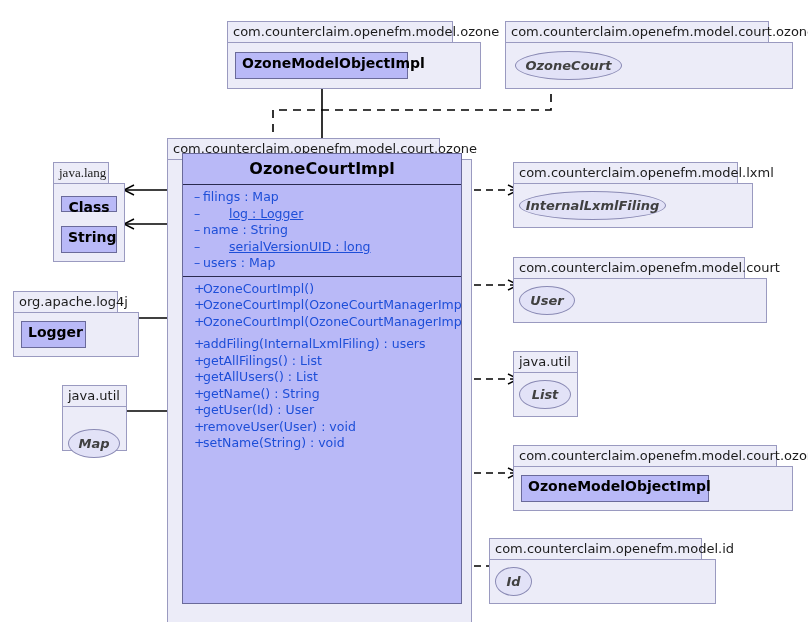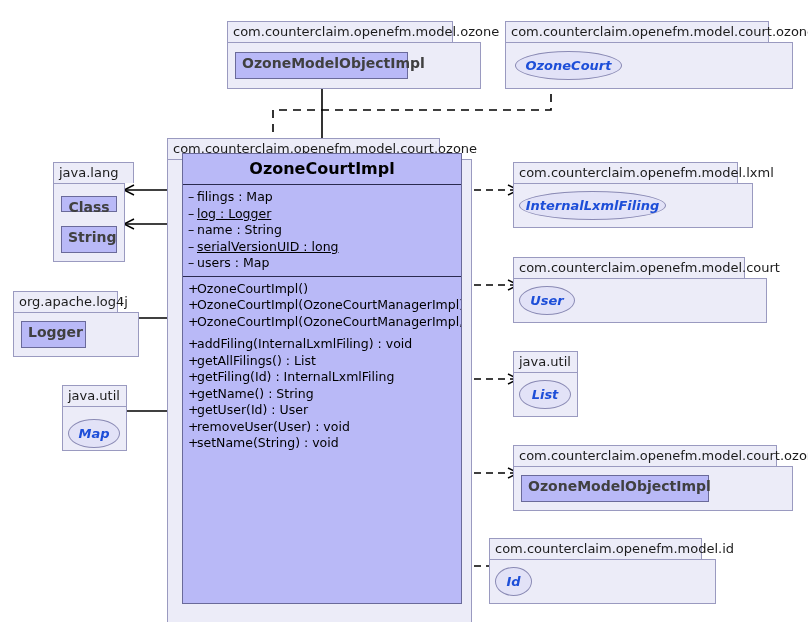--- a/index.html
+++ b/index.html
@@ -52,40 +52,40 @@
   
   .cls {
     position: absolute;
     box-sizing: border-box;
     background: #b9b9f7;
     border: 1px solid #6a6a9a;
   }
   .cls-name {
     font-weight: bold;
     font-size: 14px;
-    color: #404040;
+    color: #000000;
     text-align: center;
     white-space: nowrap;
     padding: 2px 6px;
     font-family: "DejaVu Sans", "Liberation Sans", sans-serif;
   }
   
   .iface {
     position: absolute;
     box-sizing: border-box;
     background: #e2e2f7;
     border: 1px solid #8a8ab4;
     border-radius: 50%;
     display: flex;
     align-items: center;
     justify-content: center;
     font-style: italic;
     font-weight: bold;
     font-size: 13px;
-    color: #1d4ed8;
+    color: #404040;
     white-space: nowrap;
     font-family: "DejaVu Sans", "Liberation Sans", sans-serif;
   }
   
   #main-class {
     position: absolute;
     box-sizing: border-box;
     background: #b9b9f7;
     border: 1px solid #6a6a9a;
     overflow: hidden;
@@ -100,32 +100,33 @@
     white-space: nowrap;
   }
   .compartment {
     padding: 4px 0 4px 0;
   }
   .compartment.bordered {
     border-bottom: 1px solid #2a2a50;
   }
   .member {
     font-size: 12.5px;
-    color: #000000;
+    color: #1d4ed8;
     line-height: 16.5px;
     white-space: nowrap;
-    padding-left: 5px;
+    padding-left: 11px;
     font-family: "DejaVu Sans", "Liberation Sans", sans-serif;
   }
   .member .vis {
     display: inline-block;
     width: 9px;
   }
   .member .sig.static {
     text-decoration: underline;
+    margin-left: 26px;
   }
   .gap {
     height: 6px;
   }
 </style>
 </head>
 <body>
 
 <svg id="canvas" xmlns="http://www.w3.org/2000/svg" viewBox="0 0 808 622">
   <defs>
@@ -222,66 +223,66 @@
     <div class="member">
       <span class="vis">+</span><span class="sig">OzoneCourtImpl(OzoneCourtManagerImpl)</span>
     </div>
     <div class="member">
       <span class="vis">+</span><span class="sig">OzoneCourtImpl(OzoneCourtManagerImpl, Id)</span>
     </div>
 
     <div class="gap"></div>
 
     <div class="member">
-      <span class="vis">+</span><span class="sig">addFiling(InternalLxmlFiling) : void</span>
+      <span class="vis">+</span><span class="sig">addFiling(InternalLxmlFiling) : users</span>
     </div>
     <div class="member">
       <span class="vis">+</span><span class="sig">getAllFilings() : List</span>
     </div>
     <div class="member">
-      <span class="vis">+</span><span class="sig">getFiling(Id) : InternalLxmlFiling</span>
+      <span class="vis">+</span><span class="sig">getAllUsers() : List</span>
     </div>
     <div class="member">
       <span class="vis">+</span><span class="sig">getName() : String</span>
     </div>
     <div class="member">
       <span class="vis">+</span><span class="sig">getUser(Id) : User</span>
     </div>
     <div class="member">
       <span class="vis">+</span><span class="sig">removeUser(User) : void</span>
     </div>
     <div class="member">
       <span class="vis">+</span><span class="sig">setName(String) : void</span>
     </div>
   </div>
 </div>
 
 <div class="pkg" style="left:53px; top:146px; width:72px; height:100px;">
-  <div class="pkg-tab" style="width:81px;">java.lang</div>
+  <div class="pkg-tab" style="width:56px;font-family:Liberation Serif, serif;">java.lang</div>
   <div class="pkg-body" style="top:21px; width:72px; height:79px;"></div>
   <div class="cls" style="left:8px; top:34px; width:56px; height:16px;">
     <div class="cls-name">Class</div>
   </div>
   <div class="cls" style="left:8px; top:64px; width:56px; height:27px;">
     <div class="cls-name">String</div>
   </div>
 </div>
 
 <div class="pkg" style="left:13px; top:275px; width:122px; height:66px;">
   <div class="pkg-tab" style="width:105px;">org.apache.log4j</div>
   <div class="pkg-body" style="top:21px; width:126px; height:45px;"></div>
   <div class="cls" style="left:8px; top:30px; width:65px; height:27px;">
     <div class="cls-name">Logger</div>
   </div>
 </div>
 
 <div class="pkg" style="left:62px; top:369px; width:65px; height:66px;">
   <div class="pkg-tab" style="width:65px;">java.util</div>
   <div class="pkg-body" style="top:21px; width:65px; height:45px;"></div>
-  <div class="iface" style="left:6px; top:34px; width:52px; height:29px;">Map</div>
+  <div class="iface" style="left:6px; top:44px; width:52px; height:29px;">Map</div>
 </div>
 
 <div class="pkg" style="left:513px; top:146px; width:240px; height:66px;">
   <div class="pkg-tab" style="width:225px;">com.counterclaim.openefm.model.lxml</div>
   <div class="pkg-body" style="top:21px; width:240px; height:45px;"></div>
   <div class="iface" style="left:6px; top:29px; width:147px; height:29px;">InternalLxmlFiling</div>
 </div>
 
 <div class="pkg" style="left:513px; top:241px; width:254px; height:66px;">
   <div class="pkg-tab" style="width:232px;">com.counterclaim.openefm.model.court</div>

